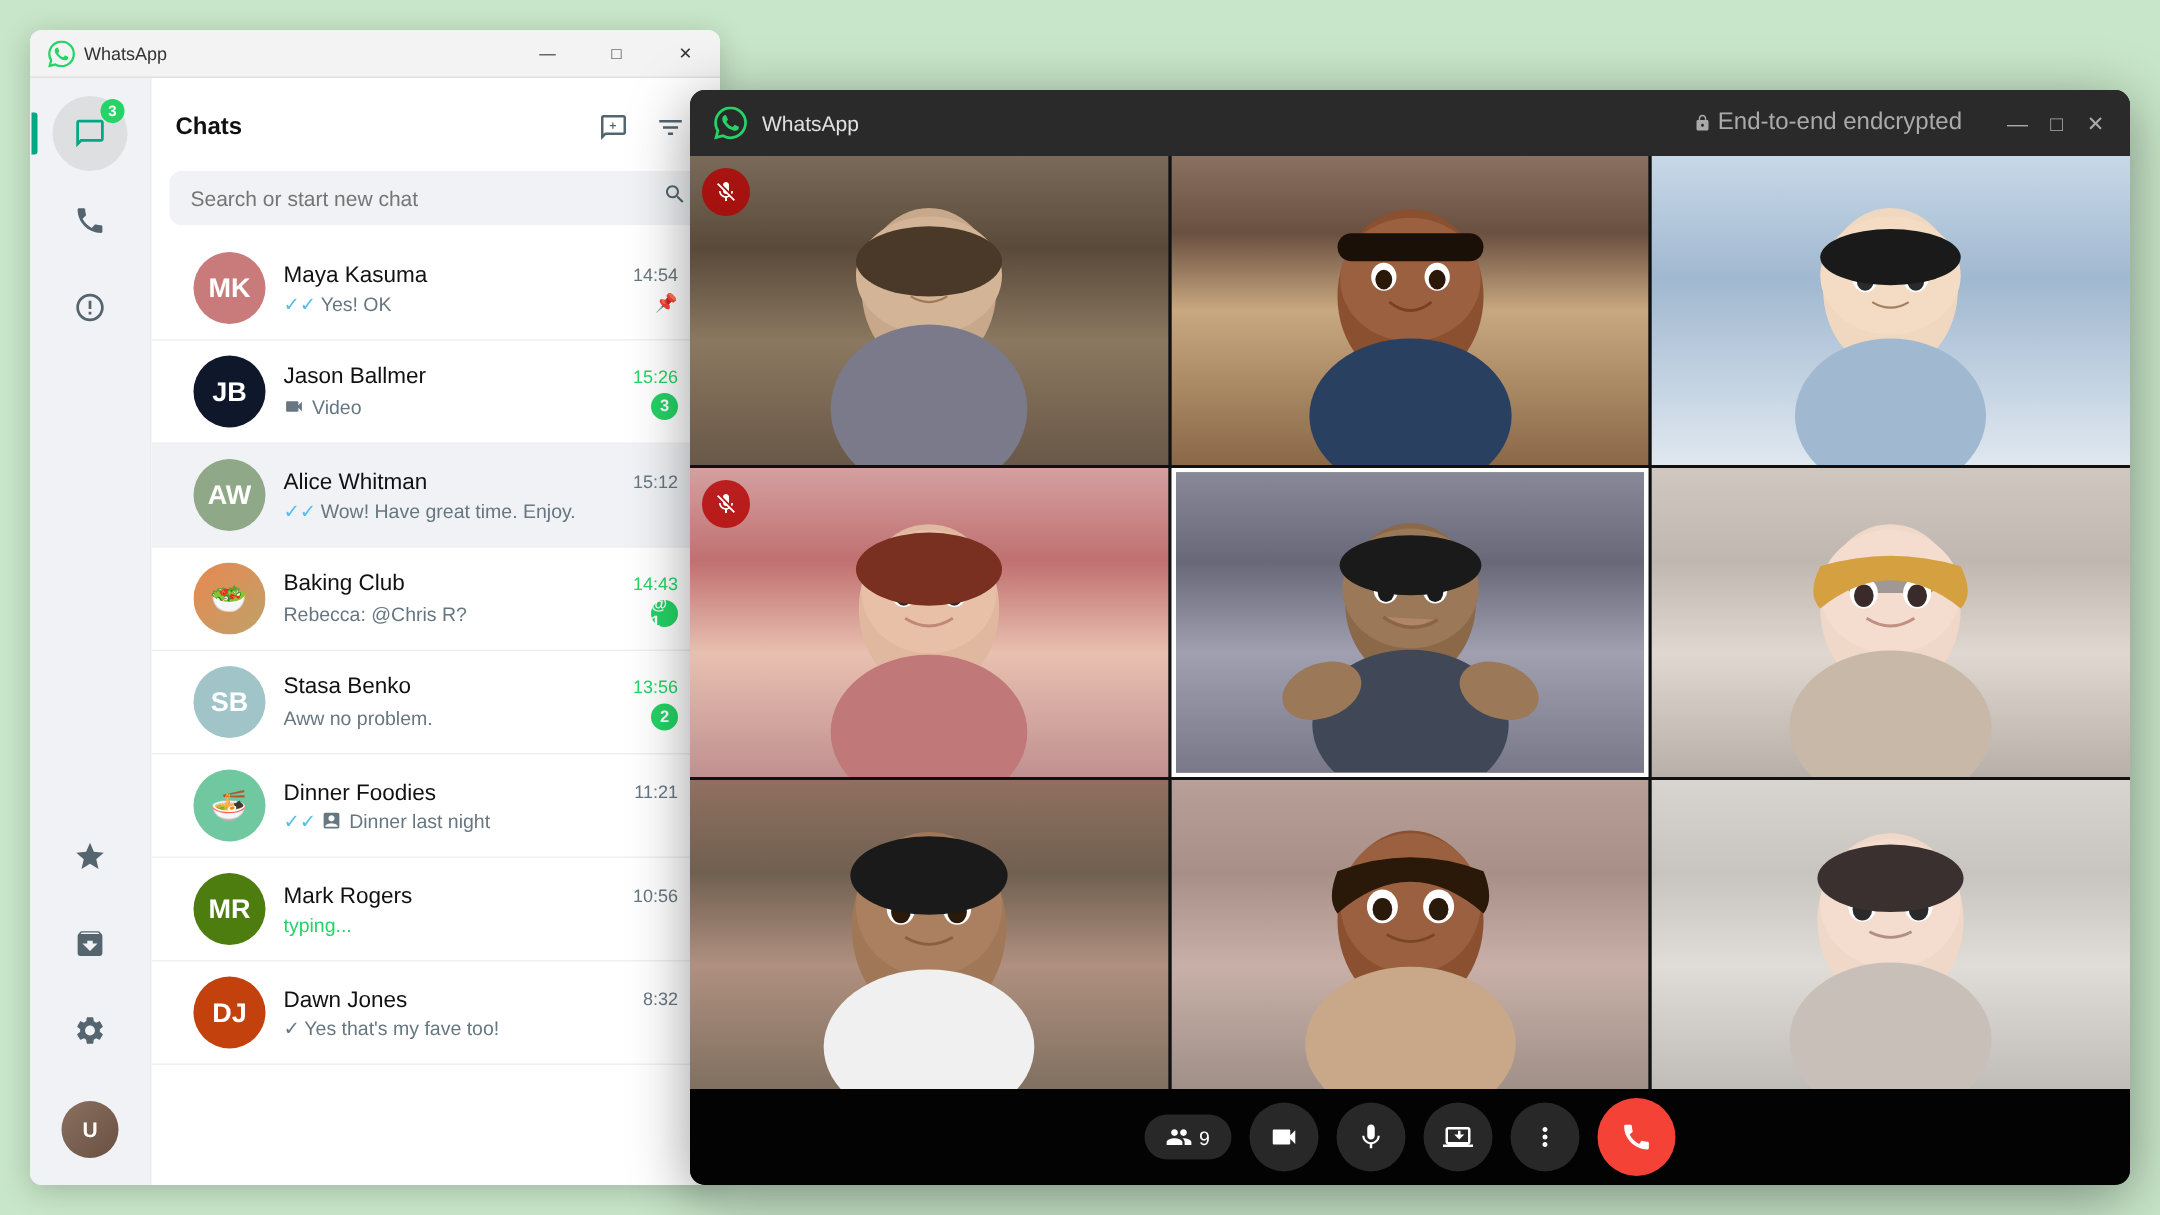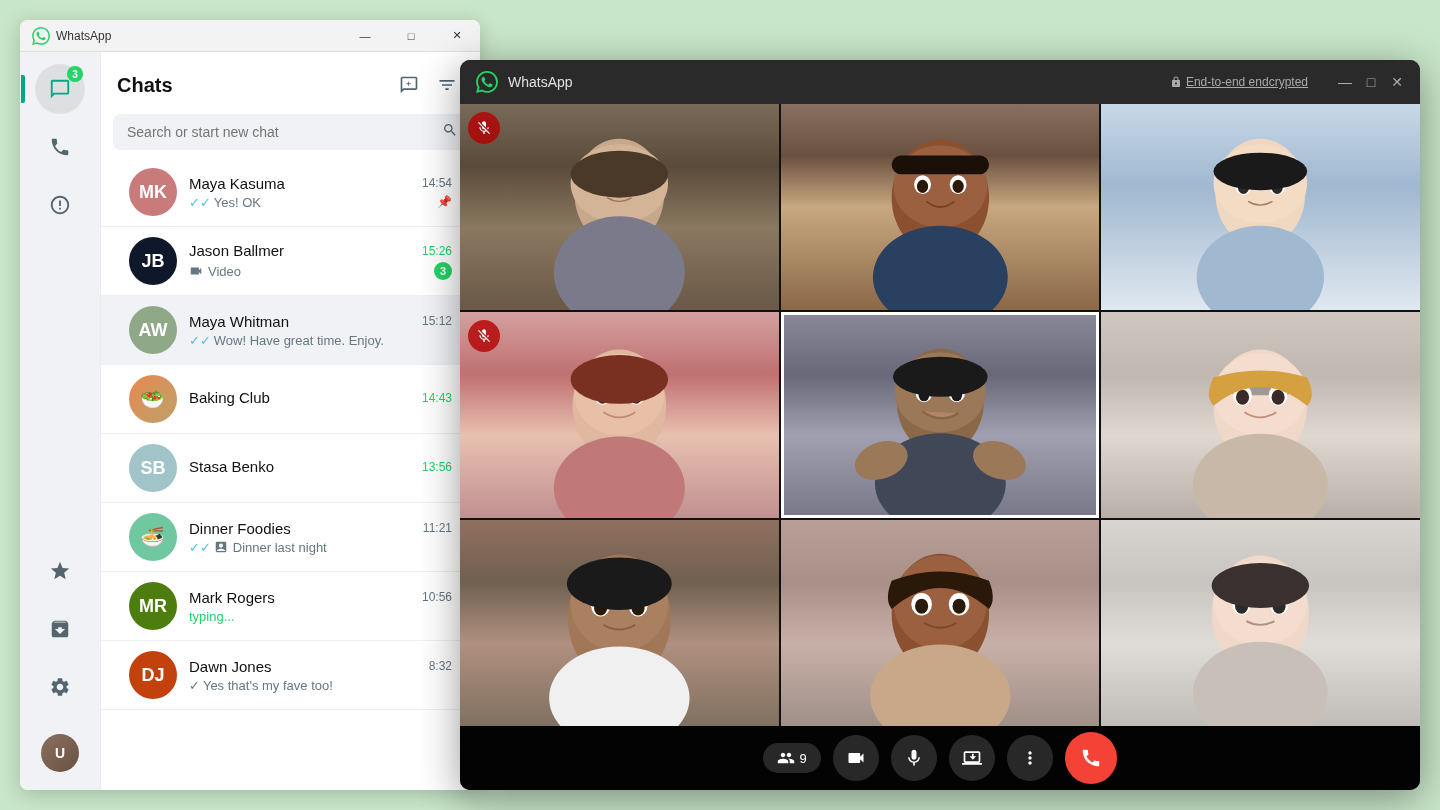--- a/index.html
+++ b/index.html
@@ -97,21 +97,21 @@
       border-left: 1px solid #e9edef;
     }
 
     .chat-list-header {
       padding: 16px 16px 8px;
       display: flex;
       align-items: center;
       justify-content: space-between;
     }
     .chats-title {
-      font-size: 20px;
+      font-size: 16px;
       font-weight: 700;
       color: #111;
     }
     .header-actions {
       display: flex;
       gap: 4px;
     }
     .header-icon-btn {
       width: 34px;
       height: 34px;
@@ -257,26 +257,25 @@
       gap: 10px;
       flex-shrink: 0;
     }
     .video-title-text {
       font-size: 14px;
       color: #e0e0e0;
       font-weight: 500;
       flex: 1;
     }
     .video-encryption {
-      font-size: 12px;
+      font-size: 16px;
       color: #aaa;
       display: flex;
       align-items: center;
       gap: 4px;
-      text-decoration: underline;
     }
     .video-window-controls {
       display: flex;
       gap: 12px;
       margin-left: 20px;
     }
     .video-wc-btn {
       width: 14px;
       height: 14px;
       background: none;
@@ -528,48 +527,60 @@
               </span>
               <span class="chat-badge">3</span>
             </div>
           </div>
         </div>
 
         <div class="chat-item active">
           <div class="avatar-placeholder" style="background:#8fa888;">AW</div>
           <div class="chat-info">
             <div class="chat-name-row">
-              <span class="chat-name">Maya Whitman</span>
+              <span class="chat-name">Alice Whitman</span>
               <span class="chat-time">15:12</span>
             </div>
             <div class="chat-preview-row">
               <span class="chat-preview">
                 <span class="check-marks">✓✓</span>
                 <span>Wow! Have great time. Enjoy.</span>
               </span>
             </div>
           </div>
         </div>
 
         <div class="chat-item">
           <div class="avatar-placeholder" style="background:linear-gradient(135deg,#e8408040,#40a8e840);background-color:#e8a040;font-size:20px;">🥗</div>
           <div class="chat-info">
             <div class="chat-name-row">
               <span class="chat-name">Baking Club</span>
               <span class="chat-time unread">14:43</span>
             </div>
+            <div class="chat-preview-row">
+              <span class="chat-preview">
+                <span>Rebecca: @Chris R?</span>
+              </span>
+              <span class="chat-badge mention">@ 1</span>
+            </div>
           </div>
         </div>
 
         <div class="chat-item">
           <div class="avatar-placeholder" style="background:#a0c4c8;">SB</div>
           <div class="chat-info">
             <div class="chat-name-row">
               <span class="chat-name">Stasa Benko</span>
               <span class="chat-time unread">13:56</span>
+            </div>
+            <div class="chat-preview-row">
+              <span class="chat-preview">
+                <span>Aww no problem.</span>
+              </span>
+              <span class="chat-badge">2</span>
             </div>
           </div>
         </div>
 
         <div class="chat-item">
           <div class="avatar-placeholder" style="background:#70c8a0;font-size:20px;">🍜</div>
           <div class="chat-info">
             <div class="chat-name-row">
               <span class="chat-name">Dinner Foodies</span>
               <span class="chat-time">11:21</span>

